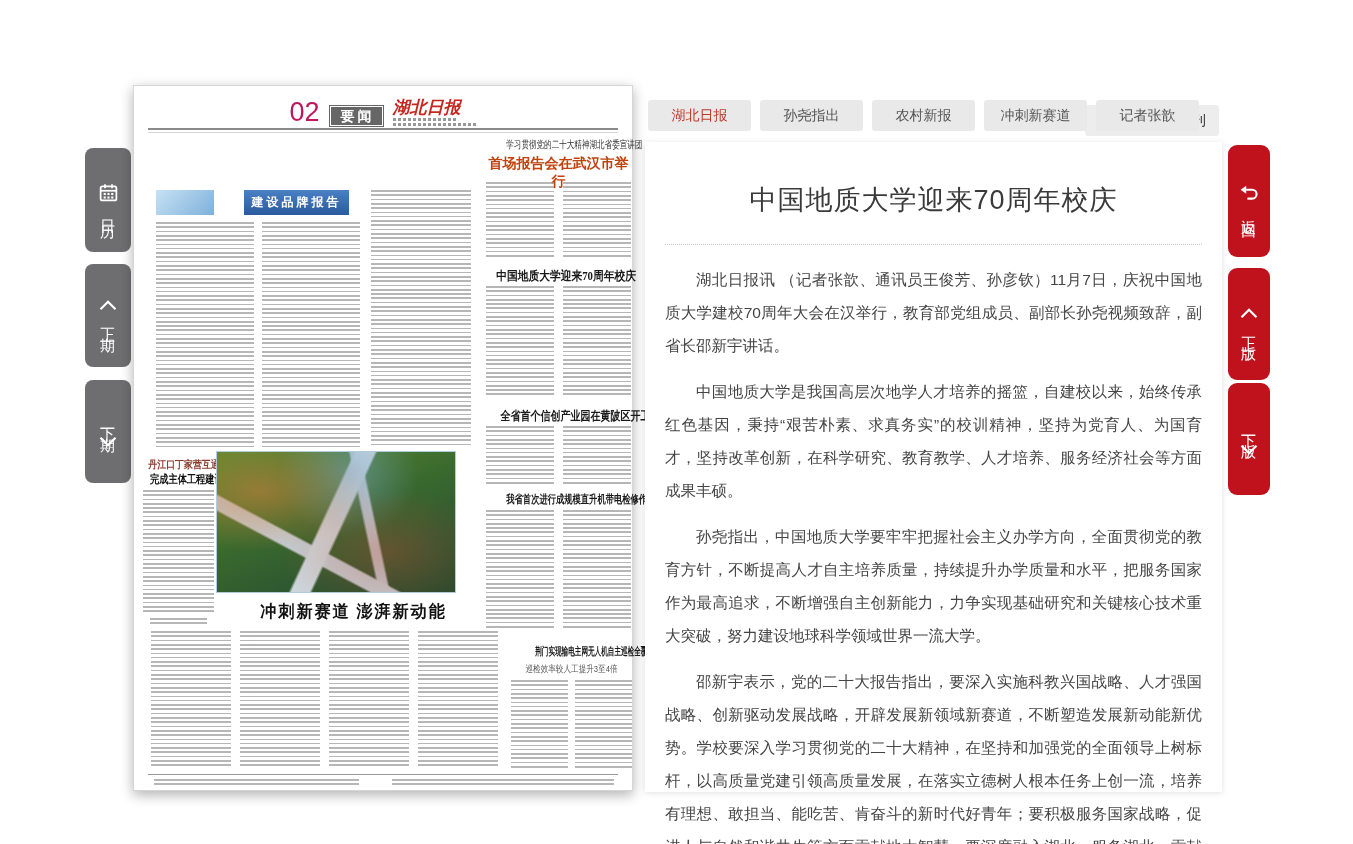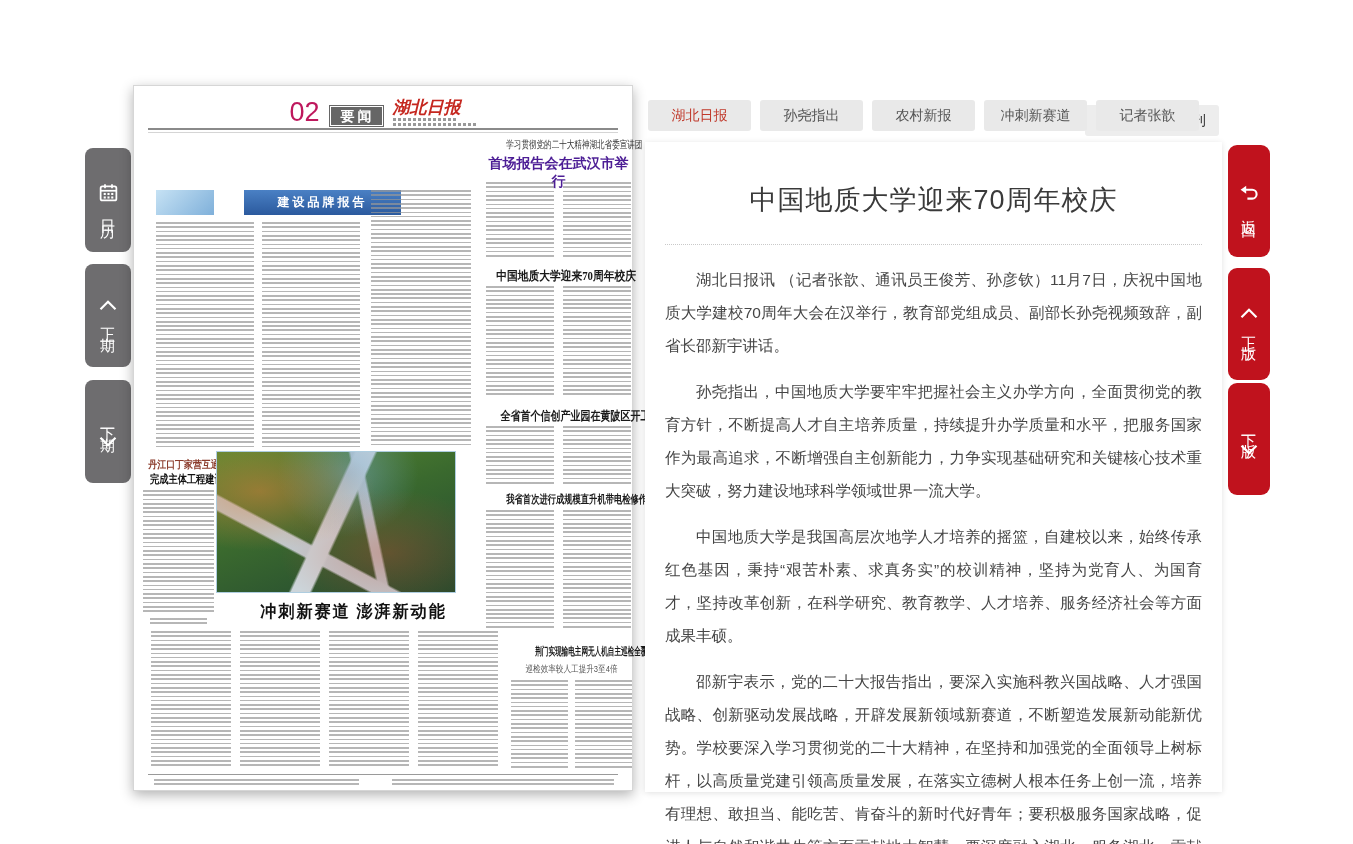--- a/index.html
+++ b/index.html
@@ -54,32 +54,32 @@
   .p-mast-title { font-family:"Liberation Serif", serif; font-style:italic; font-weight:bold; color:#c5271f; font-size:17px; line-height:1; }
   .p-mast-sub { width:64px; height:3px; background:repeating-linear-gradient(90deg,#999 0 3px,transparent 3px 5px); }
   .p-rule { top:42px; left:14px; right:14px; height:5px; border-top:2px solid #8a8a8a; border-bottom:1px solid #d5d5d5; }
 
   .hx { left:17px; top:52px; width:325px; text-align:center; }
   .hx-kicker { position:static; display:block; font-size:12px; font-weight:bold; color:#222; letter-spacing:1px; }
   .hx-head { position:static; display:block; margin-top:3px; font-size:23px; font-weight:900; color:#101010; letter-spacing:1px; }
   .hx-byline { position:static; display:block; width:150px; height:4px; margin:8px auto 0;
                background:repeating-linear-gradient(90deg,#aaa 0 4px,transparent 4px 7px); }
 
-  .banner { left:22px; top:104px; width:245px; height:25px; display:flex;gap:30px; }
+  .banner { left:22px; top:104px; width:193px; height:25px; display:flex;gap:30px; }
   .banner > * { position:static; }
   .banner-thumb { width:58px; height:100%; background:linear-gradient(135deg,#c6e2f4,#7fb0da); }
   .banner-label { flex:1; background:linear-gradient(180deg,#4a80c4,#2b5a9e); color:#fff; font-size:12px; font-weight:bold;
                   letter-spacing:3px; display:flex; align-items:center; justify-content:center; }
 
   .tx { background:repeating-linear-gradient(180deg,#979797 0 1.6px,transparent 1.6px 4.3px); opacity:.7; }
 
   .sr { left:352px; width:145px; text-align:center; }
   .sr-kicker { position:static; display:block; font-size:10.5px; color:#333; white-space:nowrap; transform:scaleX(.72); transform-origin:center; }
   .serifhead { font-family:"Liberation Serif", serif; font-weight:bold; color:#1a1a1a; white-space:nowrap; }
-  .sr-head { position:static; display:block; margin-top:3px; font-size:14px; color:#4c1d95; font-family:"Liberation Serif", serif; font-weight:bold; }
+  .sr-head { position:static; display:block; margin-top:3px; font-size:14px; color:#c2410c; font-family:"Liberation Serif", serif; font-weight:bold; }
 
   .mid-head { left:352px; width:145px; text-align:center; font-size:12.5px; transform-origin:center; }
 
   .djk { left:9px; top:372px; width:71px; text-align:center; }
   .djk > * { position:static; display:block; }
   .djk-l1 { font-size:10.5px; font-weight:bold; color:#8a3a2a; white-space:nowrap; transform:scaleX(.85); }
   .djk-l2 { font-size:11.5px; font-weight:bold; color:#111; font-family:"Liberation Serif", serif; white-space:nowrap; transform:scaleX(.8); }
 
   .photo { left:82px; top:365px; width:240px; height:142px; border:1px solid #aecde0;
            background:
@@ -265,19 +265,19 @@
     <div class="p-footrule"></div>
     <div class="tx" style="left:20px; top:693px; width:205px; height:9px;"></div>
     <div class="tx" style="left:258px; top:693px; width:222px; height:9px;"></div>
   </div>
 
   <div class="article-card">
     <div class="article-title">中国地质大学迎来70周年校庆</div>
     <div class="article-sep"></div>
     <div class="article-body">
       <p>湖北日报讯 （记者张歆、通讯员王俊芳、孙彦钦）11月7日，庆祝中国地质大学建校70周年大会在汉举行，教育部党组成员、副部长孙尧视频致辞，副省长邵新宇讲话。</p>
+      <p>中国地质大学是我国高层次地学人才培养的摇篮，自建校以来，始终传承红色基因，秉持“艰苦朴素、求真务实”的校训精神，坚持为党育人、为国育才，坚持改革创新，在科学研究、教育教学、人才培养、服务经济社会等方面成果丰硕。</p>
       <p>孙尧指出，中国地质大学要牢牢把握社会主义办学方向，全面贯彻党的教育方针，不断提高人才自主培养质量，持续提升办学质量和水平，把服务国家作为最高追求，不断增强自主创新能力，力争实现基础研究和关键核心技术重大突破，努力建设地球科学领域世界一流大学。</p>
-      <p>中国地质大学是我国高层次地学人才培养的摇篮，自建校以来，始终传承红色基因，秉持“艰苦朴素、求真务实”的校训精神，坚持为党育人、为国育才，坚持改革创新，在科学研究、教育教学、人才培养、服务经济社会等方面成果丰硕。</p>
       <p>邵新宇表示，党的二十大报告指出，要深入实施科教兴国战略、人才强国战略、创新驱动发展战略，开辟发展新领域新赛道，不断塑造发展新动能新优势。学校要深入学习贯彻党的二十大精神，在坚持和加强党的全面领导上树标杆，以高质量党建引领高质量发展，在落实立德树人根本任务上创一流，培养有理想、敢担当、能吃苦、肯奋斗的新时代好青年；要积极服务国家战略，促进人与自然和谐共生等方面贡献地大智慧；要深度融入湖北、服务湖北、贡献湖北，为建设全国构建新发展格局先行区贡献地大力量。</p>
     </div>
   </div>
 
 </div>
 
 </body></html>

